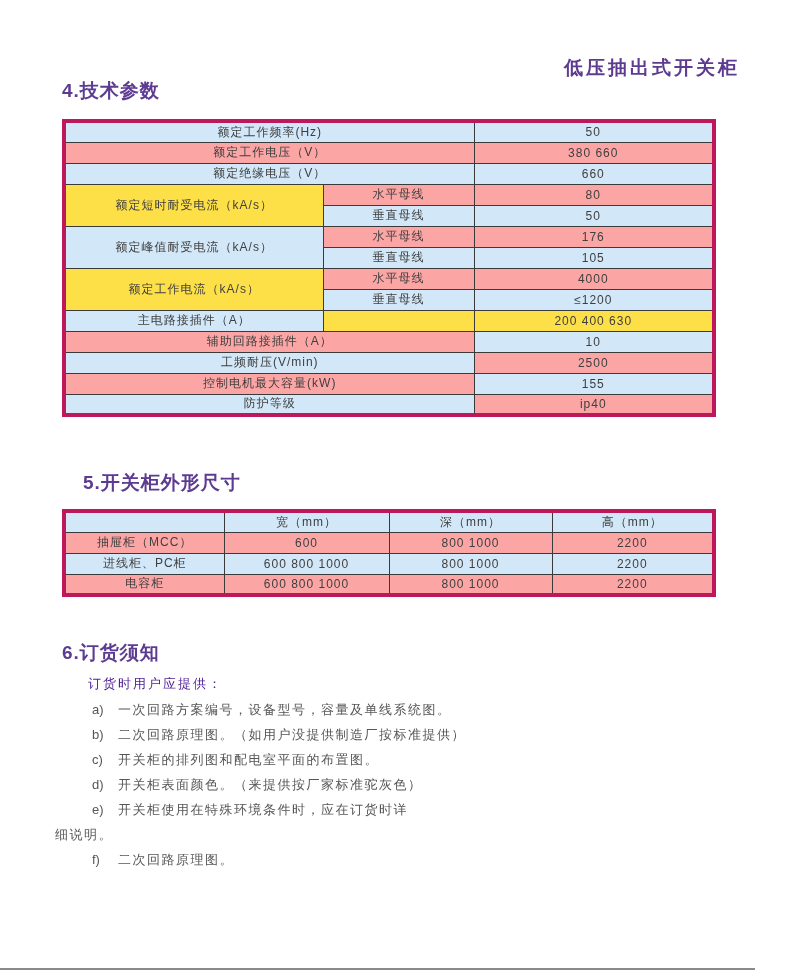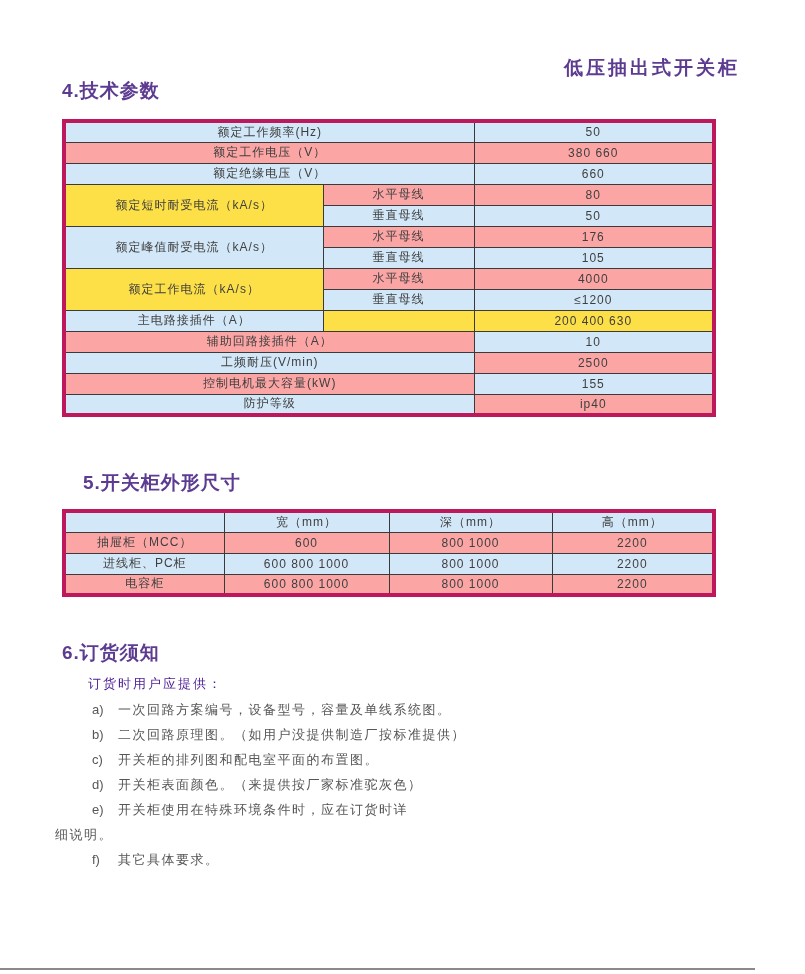--- a/index.html
+++ b/index.html
@@ -210,17 +210,17 @@
   <div class="order-item">
     <span class="marker">d)</span><span>开关柜表面颜色。（来提供按厂家标准驼灰色）</span>
   </div>
   <div class="order-item">
     <span class="marker">e)</span><span>开关柜使用在特殊环境条件时，应在订货时详</span>
   </div>
   <div class="order-item wrap-line">
     <span>细说明。</span>
   </div>
   <div class="order-item">
-    <span class="marker">f)</span><span>其它具体要求。</span>
+    <span class="marker">f)</span><span>二次回路原理图。</span>
   </div>
 </div>
 
 <div class="page-bottom-line"></div>
 
 </body></html>

